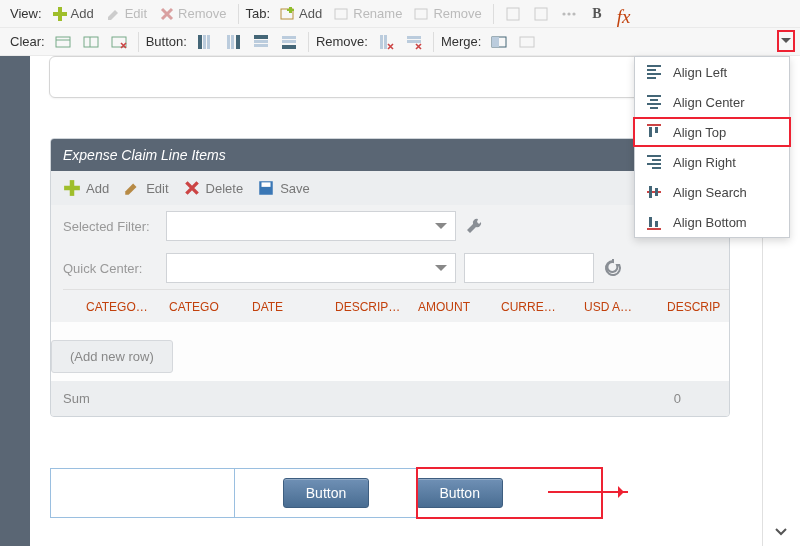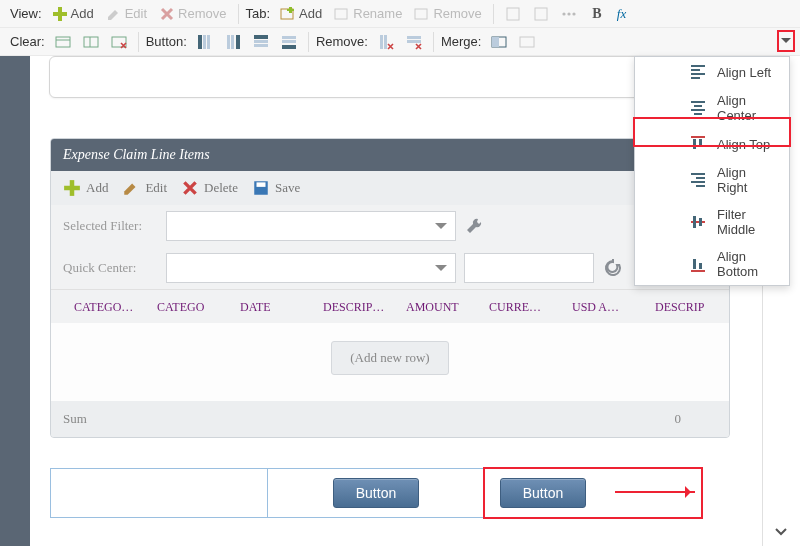--- a/index.html
+++ b/index.html
@@ -56,21 +56,20 @@
     position:absolute; left:49px; top:56px;
     width:676px; height:42px;
     background:#fff; border:1px solid #d5d5d5; border-radius:6px;
     box-shadow: 0 1px 2px rgba(0,0,0,0.05);
   }
   
   .panel {
     position:absolute; left:50px; top:138px; width:680px;
     border:1px solid #cfd4d9; border-radius:4px; overflow:hidden;
     background:#f1f2f3;
-    font-family:Liberation Serif, serif;
   }
   .panel-hd {
     background:#5a6674; color:#fff; padding:8px 12px; font-style:italic;
     font-size:14px;
   }
   .panel-toolbar {
     display:flex; align-items:center; gap:14px;
     padding:8px 12px;
     background:#eceef0;
   }
@@ -86,38 +85,38 @@
     background:#fff; border:1px solid #d0d3d7; color:#aaa;
     padding-right:8px;
   }
   .combo::after { content:""; border:6px solid transparent; border-top-color:#888; margin-top:6px; }
   .search-box {
     width:130px; height:30px; background:#fff; border:1px solid #d0d3d7;
   }
   .wrench, .refresh { width:22px; height:22px; color:#8a8f95; }
   .cols {
     display:flex; padding:10px 8px 8px 23px; gap:0;
-    font-size:12px; color:#701a75; border-top:1px solid #e0e0e0;
+    font-size:12px; color:#c2410c; border-top:1px solid #e0e0e0;margin-left:12px;
   }
   .cols div { flex:0 0 83px; white-space:nowrap; overflow:hidden; text-overflow:ellipsis; }
   .addrow-area {
-    display:flex; justify-content:center; padding:18px 0 26px;
+    display:flex; padding:18px 0 8px;
     background:#fdfdfd;
   }
   .addrow-btn {
     padding:8px 18px; background:#eceef0; border:1px solid #d5d8dc; color:#888;
     border-radius:3px; cursor:pointer;
   }
   .sumrow {
     display:flex; justify-content:space-between;
     padding:10px 48px 10px 12px; background:#eceef0; color:#888;
   }
   
   .btn-table {
-    position:absolute; left:50px; top:468px; width:652px; height:50px;
+    position:absolute; left:50px; top:468px; width:552px; height:50px;
     border:1px solid #9abfe0; display:flex;
   }
   .btn-cell {
     flex:1; border-right:1px solid #9abfe0; display:flex; justify-content:center; align-items:center;
     position:relative;
   }
   .btn-cell:last-child { border-right:none;}
   .btn3d {
     padding:6px 22px; color:#fff; font-size:14px;
     background: linear-gradient(#6f90b5, #496d92);
@@ -133,21 +132,20 @@
   .arrow-right::after{
     content:""; position:absolute; right:-2px; top:-5px;
     border:6px solid transparent; border-left-color:#e23;
   }
   
   .dropdown {
     position:absolute; left:634px; top:56px;
     width:156px; background:#fff;
     border:1px solid #c9cdd2; box-shadow:0 3px 8px rgba(0,0,0,.15);
     z-index:50;
-    padding-left:44px;
   }
   .dd-item {
     display:flex; align-items:center; gap:10px;
     padding:6px 10px; cursor:pointer; color:#444;
   }
   .dd-ic { width:18px; height:18px; flex-shrink:0; }
   .dd-highlight {
     position:absolute; left:-2px; top:60px; width:158px; height:30px;
     border:2px solid #e23; pointer-events:none;
   }
@@ -232,21 +230,21 @@
           <circle cx="3" cy="8" r="1.6" fill="#bbb"></circle>
           <circle cx="8" cy="8" r="1.6" fill="#bbb"></circle>
           <circle cx="13" cy="8" r="1.6" fill="#bbb"></circle>
         </svg>
       </span>
     </span>
   <span class="tb-btn">
       <span class="ic" style="font-weight:900;font-family:serif;font-size:14px;color:#555;text-align:center;">B</span>
     </span>
   <span class="tb-btn">
-      <span class="ic" style="font-style:italic;font-family:serif;font-size:13px;color:#0369a1;">fx</span>
+      <span class="ic" style="font-style:italic;font-family:serif;font-size:19px;color:#c2410c;">fx</span>
     </span>
 </div>
 
 <div class="toolbar-row row2">
   <span class="lbl">Clear:</span>
   <span class="tb-btn">
       <span class="ic">
         <svg viewBox="0 0 16 16">
           <rect x="1" y="3" width="14" height="10" fill="none" stroke="#7a8"></rect>
           <path d="M1 6h14" stroke="#7a8"></path>
@@ -396,21 +394,21 @@
     <span>Align Right</span>
   </div>
   <div class="dd-item">
     <span class="dd-ic">
         <svg viewBox="0 0 18 18">
           <path d="M2 9h14" stroke="#c44" stroke-width="2"></path>
           <rect x="4" y="3" width="3" height="12" fill="#467"></rect>
           <rect x="10" y="5" width="3" height="8" fill="#467"></rect>
         </svg>
       </span>
-    <span>Filter Middle</span>
+    <span>Align Search</span>
   </div>
   <div class="dd-item">
     <span class="dd-ic">
         <svg viewBox="0 0 18 18">
           <path d="M2 16h14" stroke="#c44" stroke-width="2"></path>
           <rect x="4" y="4" width="3" height="10" fill="#467"></rect>
           <rect x="10" y="8" width="3" height="6" fill="#467"></rect>
         </svg>
       </span>
     <span>Align Bottom</span>

